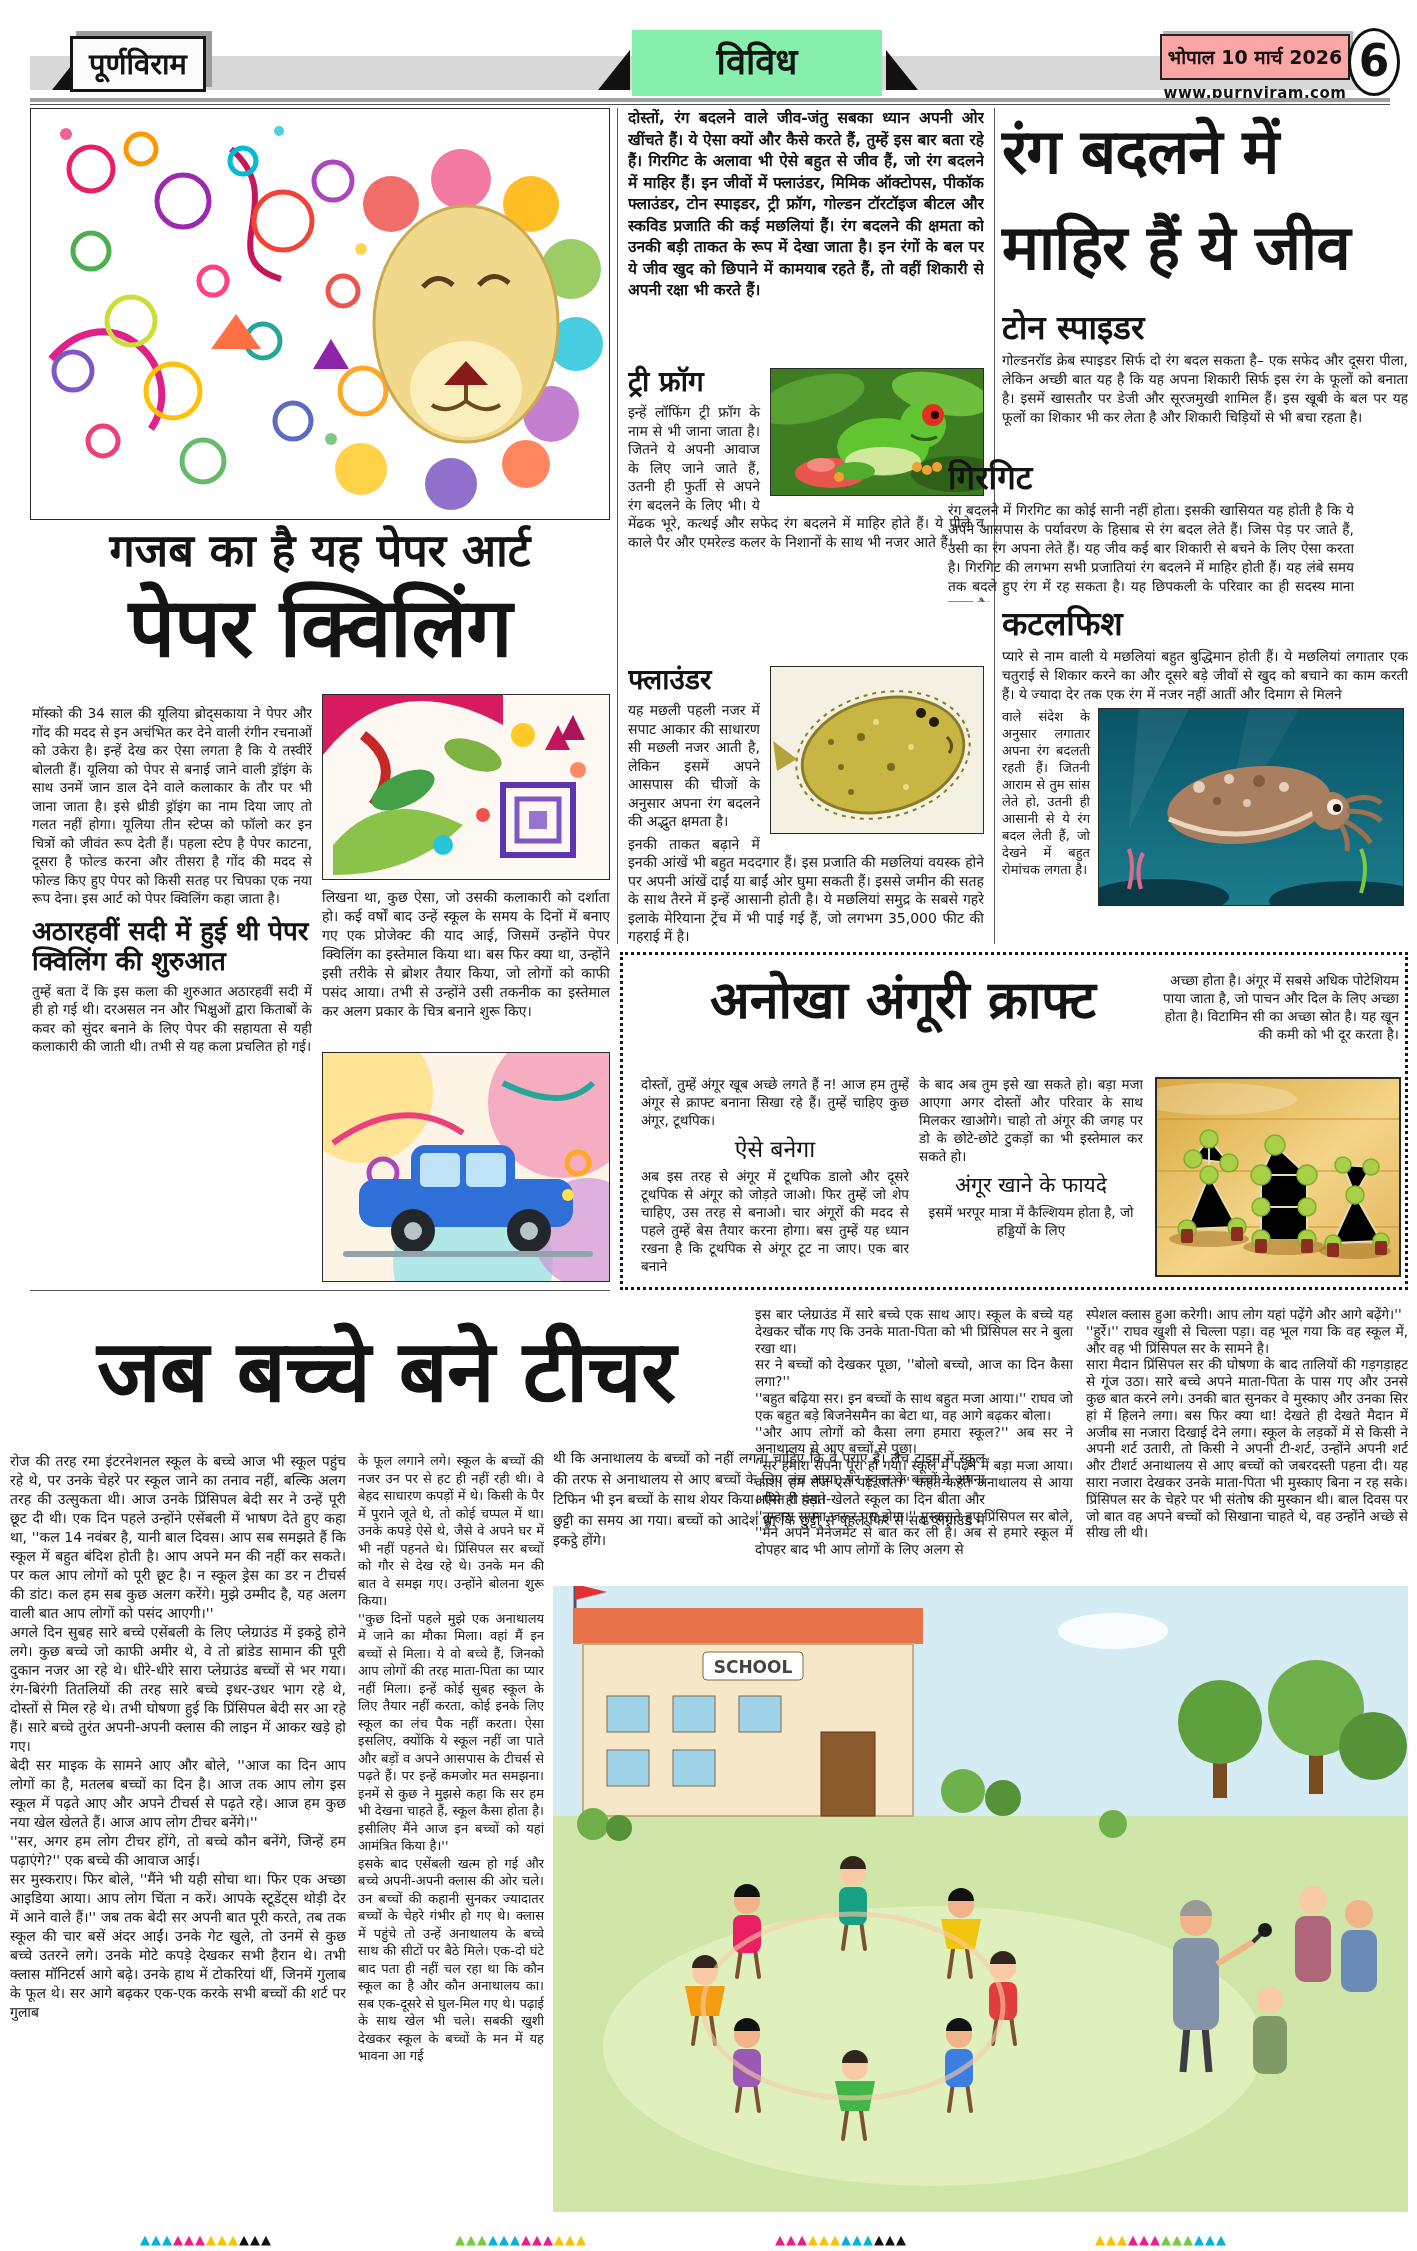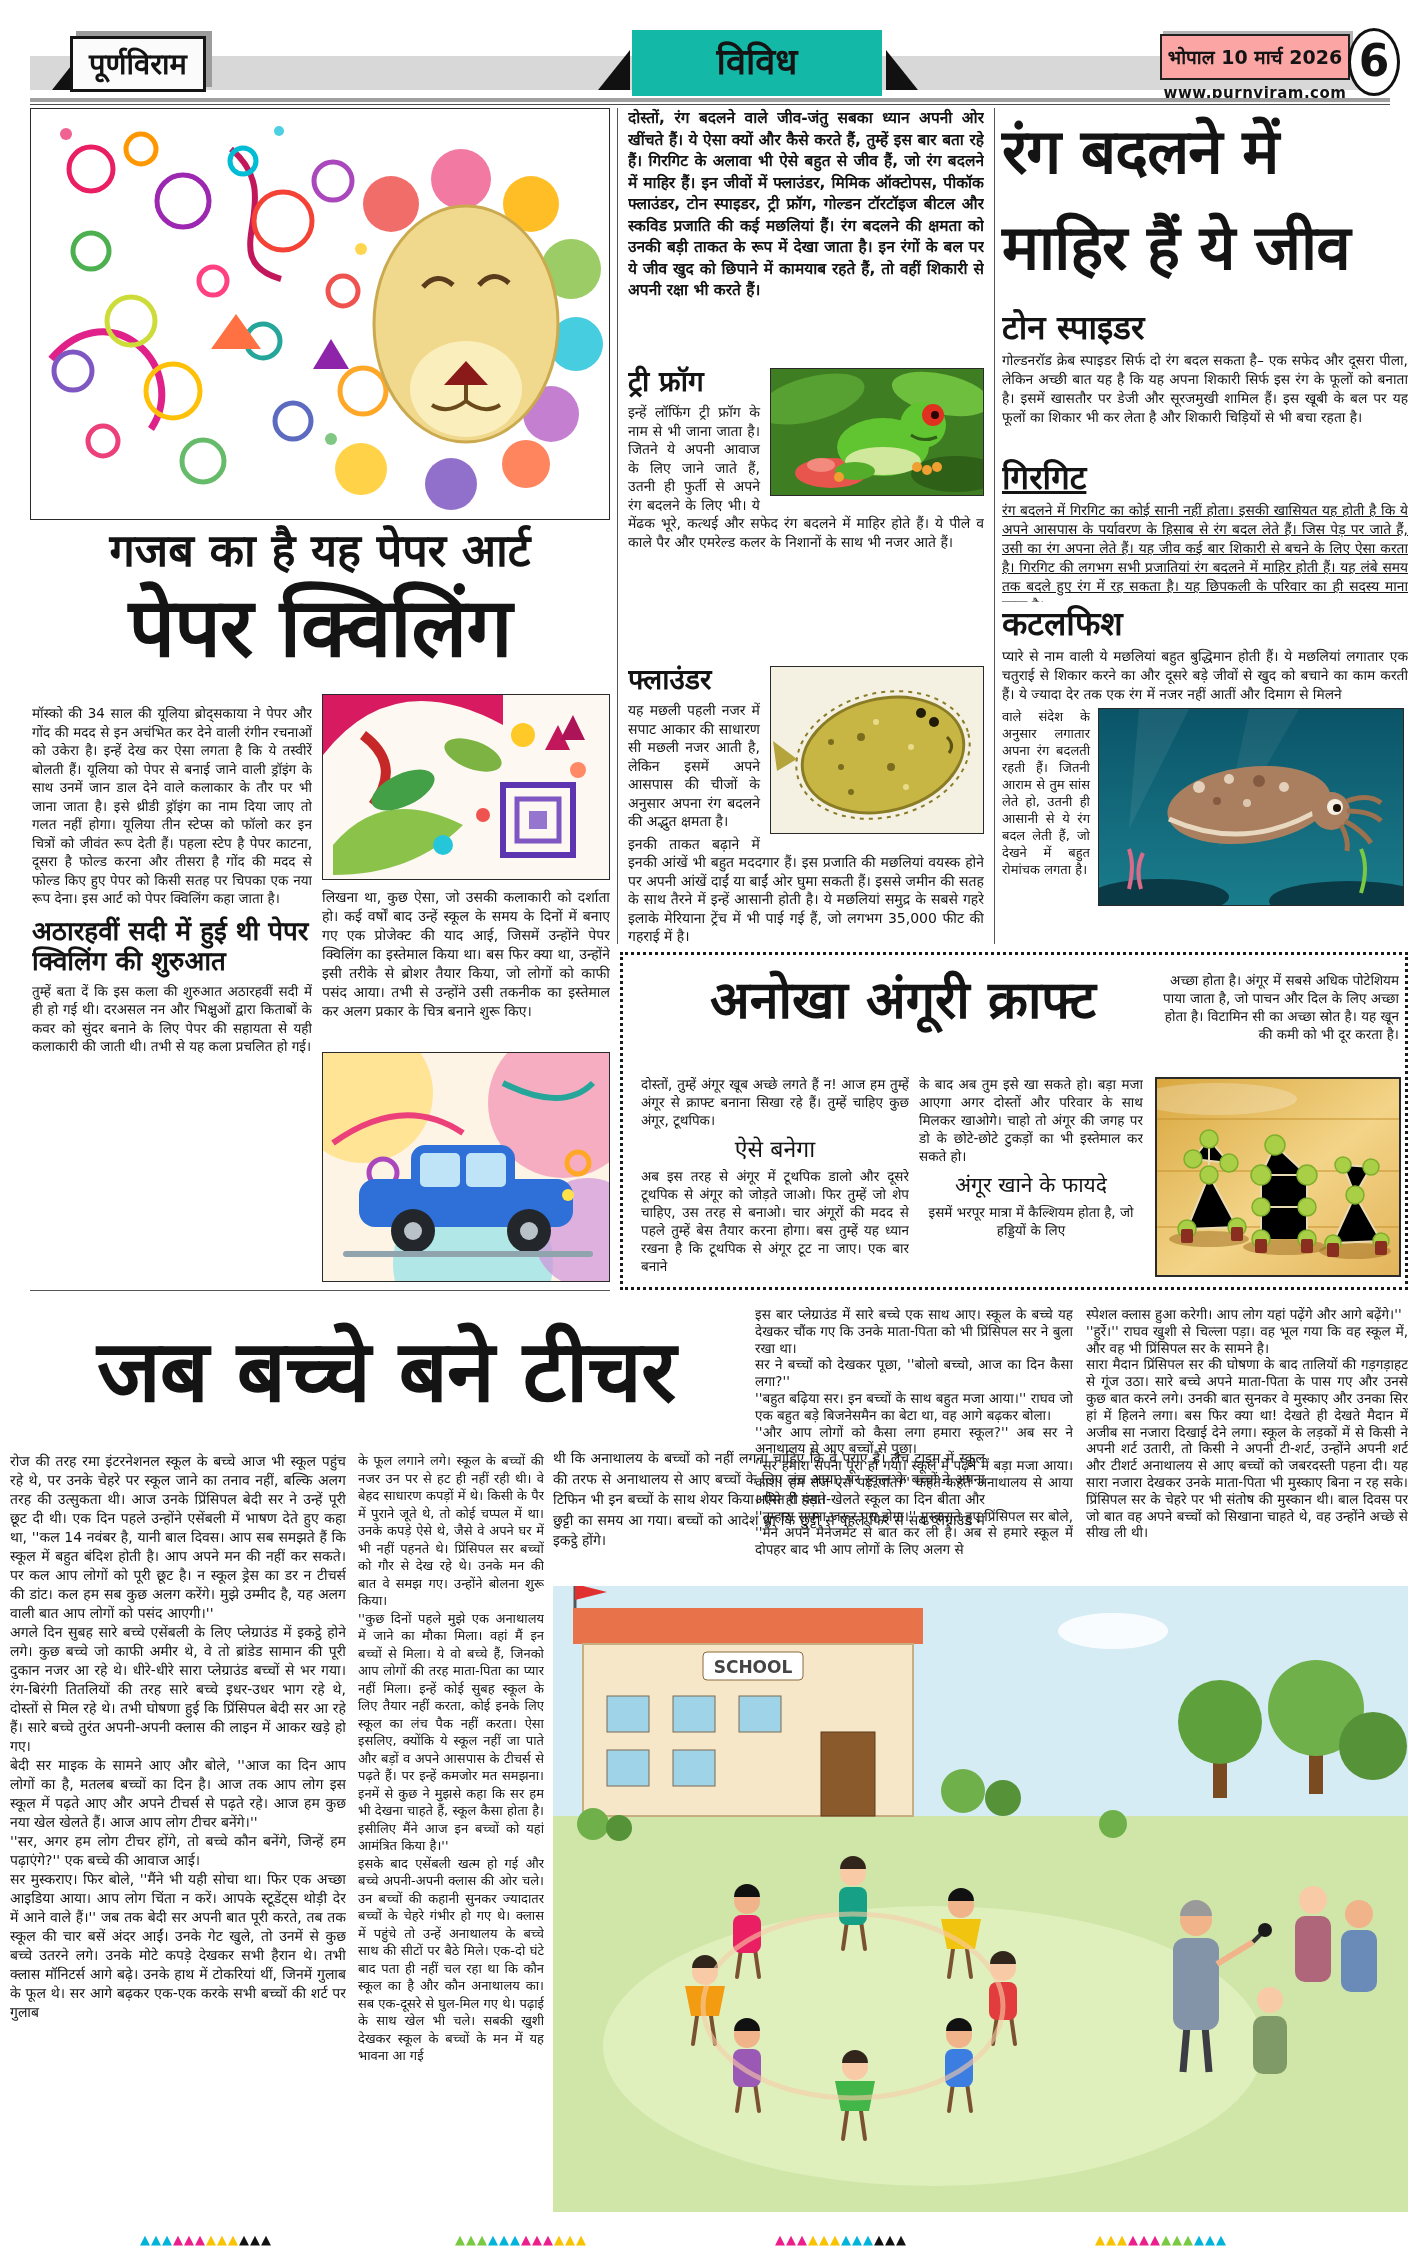--- a/index.html
+++ b/index.html
@@ -7,21 +7,21 @@
   #page { position:relative; width:1417px; height:2251px; margin:0 auto; background:#ffffff; color:#141414; overflow:hidden; }
   .abs { position:absolute; }
   .jt { text-align:justify; }
   .clip { overflow:hidden; }
   .bd { border:1px solid #2a2a2a; }
   .prelines { white-space:pre-line; }
   
   .band { background:#d8d8d8; }
   .mast { background:#fbfbfb; border:3px solid #141414; box-shadow:6px -5px 0 0 #9c9c9c; font-size:29px; font-weight:bold; text-align:center; line-height:50px; }
   .tri { background:#111; }
-  .centerbox { background:#14b8a6; font-size:36px; font-weight:bold; text-align:center; line-height:64px; }
+  .centerbox { background:#86efac; font-size:36px; font-weight:bold; text-align:center; line-height:64px; }
   .datebox { background:#fca5a5; border:2px solid #222; box-shadow:3px -3px 0 0 #b5b5b5; font-size:19px; font-weight:bold; text-align:center; line-height:42px; }
   .pagenum { background:#fff; border:3px solid #111; border-radius:50%; font-size:44px; font-weight:bold; text-align:center; line-height:60px; }
   .site { font-size:15px; font-weight:bold; text-align:center; letter-spacing:.5px; }
   .rule { border-top:4px solid #a0a0a0; border-bottom:1px solid #4a4a4a; height:7px; }
   .vline { width:1px; background:#555; }
   .hline { border-top:1px solid #555; }
   
   .kicker { font-size:45px; font-weight:bold; text-align:center; line-height:54px; }
   .mainhead { font-size:82px; font-weight:bold; text-align:center; line-height:112px; letter-spacing:-1px; }
   .qbody { font-size:13.5px; line-height:18.5px; }
@@ -223,21 +223,21 @@
   </div>
 
   <div class="abs ahl" style="left:1002px;top:104px;width:406px;">रंग बदलने में</div>
   <div class="abs ahl" style="left:1002px;top:200px;width:406px;">माहिर हैं ये जीव</div>
 
   <div class="abs clip" style="left:1002px;top:308px;width:406px;height:148px;">
     <h3 class="sechead">टोन स्पाइडर</h3>
     <p class="rbody jt">गोल्डनरॉड क्रेब स्पाइडर सिर्फ दो रंग बदल सकता है– एक सफेद और दूसरा पीला, लेकिन अच्छी बात यह है कि यह अपना शिकारी सिर्फ इस रंग के फूलों को बनाता है। इसमें खासतौर पर डेजी और सूरजमुखी शामिल हैं। इस खूबी के बल पर यह फूलों का शिकार भी कर लेता है और शिकारी चिड़ियों से भी बचा रहता है।</p>
   </div>
 
-  <div class="abs clip" style="left:1002px;top:458px;width:406px;height:144px;text-decoration:underline;">
+  <div class="abs clip" style="left:948px;top:458px;width:406px;height:144px;">
     <h3 class="sechead">गिरगिट</h3>
     <p class="rbody jt">रंग बदलने में गिरगिट का कोई सानी नहीं होता। इसकी खासियत यह होती है कि ये अपने आसपास के पर्यावरण के हिसाब से रंग बदल लेते हैं। जिस पेड़ पर जाते हैं, उसी का रंग अपना लेते हैं। यह जीव कई बार शिकारी से बचने के लिए ऐसा करता है। गिरगिट की लगभग सभी प्रजातियां रंग बदलने में माहिर होती हैं। यह लंबे समय तक बदले हुए रंग में रह सकता है। यह छिपकली के परिवार का ही सदस्य माना जाता है।</p>
   </div>
 
   <div class="abs clip" style="left:1002px;top:604px;width:406px;height:340px;">
     <h3 class="sechead">कटलफिश</h3>
     <p class="rbody jt">प्यारे से नाम वाली ये मछलियां बहुत बुद्धिमान होती हैं। ये मछलियां लगातार एक चतुराई से शिकार करने का और दूसरे बड़े जीवों से खुद को बचाने का काम करती हैं। ये ज्यादा देर तक एक रंग में नजर नहीं आतीं और दिमाग से मिलने</p>
     <div class="cf-row">
       <p class="cf-side jt">वाले संदेश के अनुसार लगातार अपना रंग बदलती रहती हैं। जितनी आराम से तुम सांस लेते हो, उतनी ही आसानी से ये रंग बदल लेती हैं, जो देखने में बहुत रोमांचक लगता है।</p>
       <span class="bd" style="display:block;width:306px;height:198px;">

